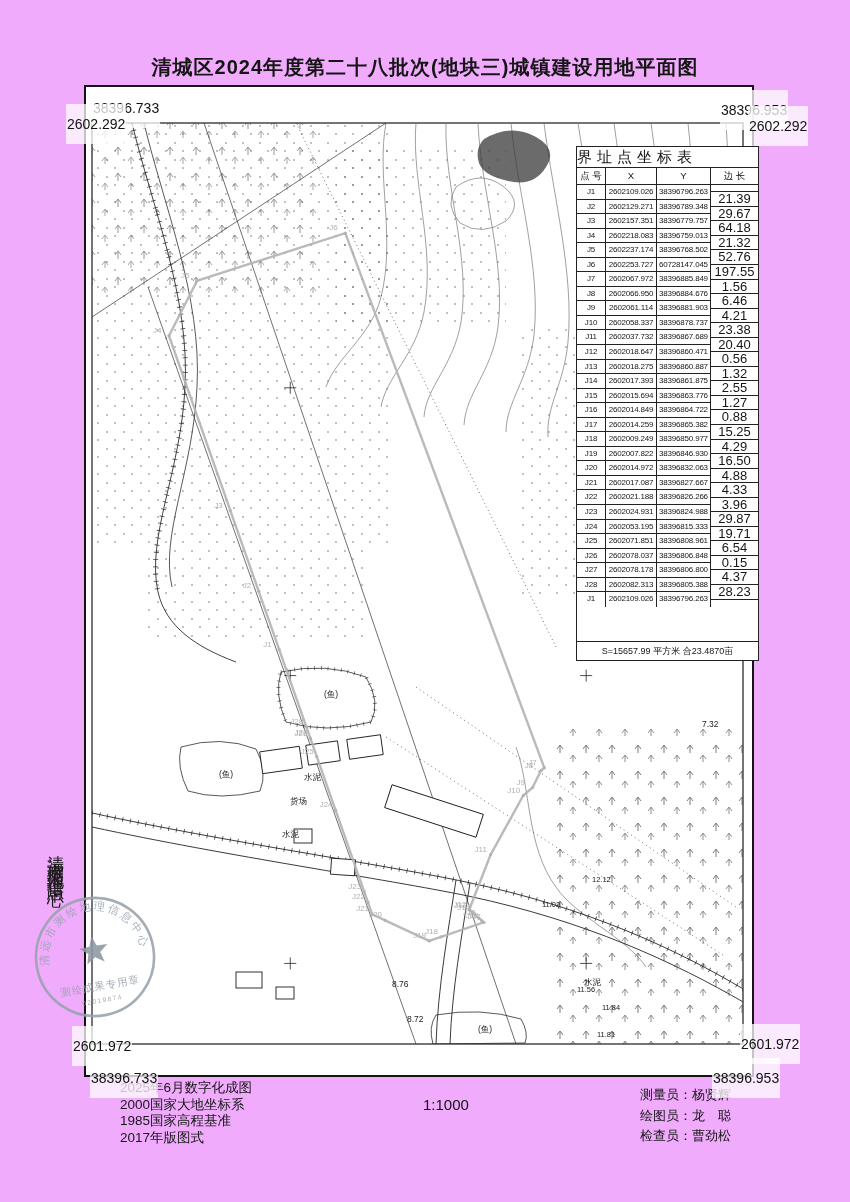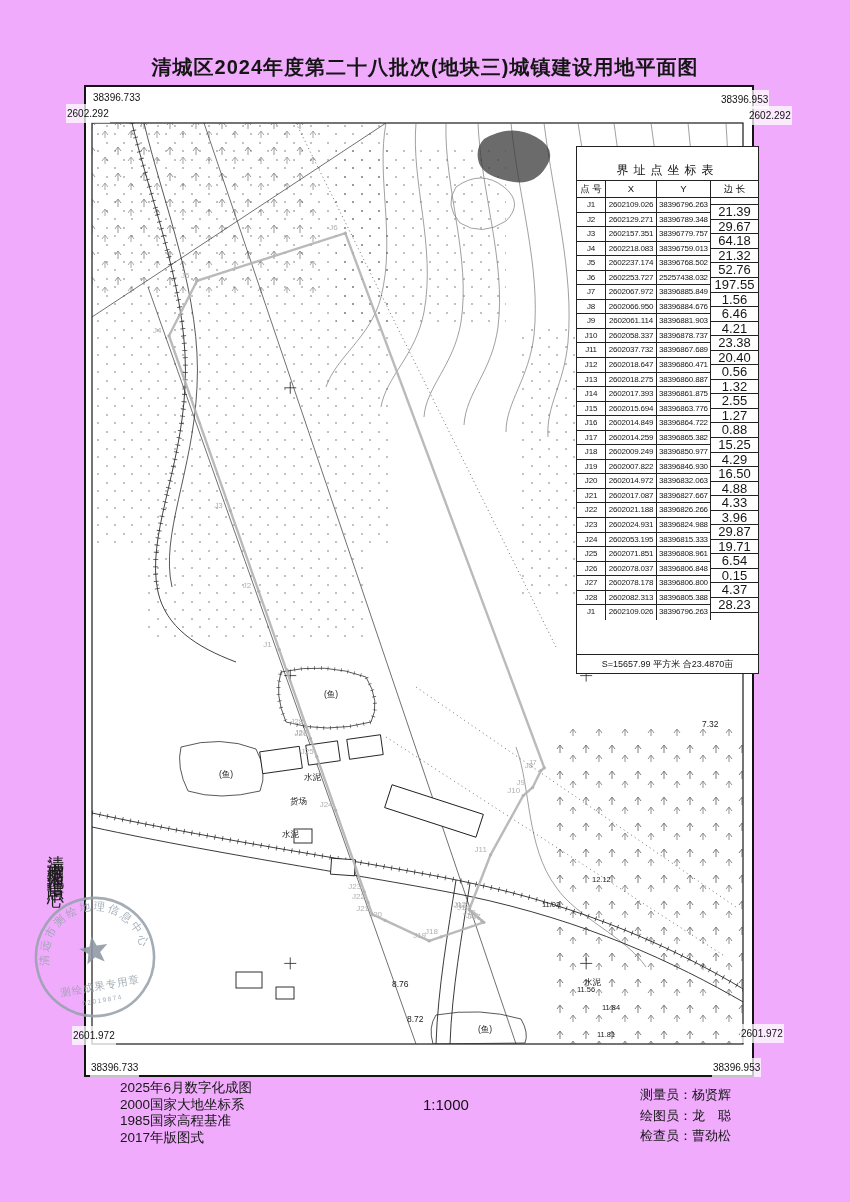--- a/index.html
+++ b/index.html
@@ -1,23 +1,23 @@
 <!DOCTYPE html>
 <html><head>
 <meta charset="utf-8">
 <style>
   html,body{margin:0;padding:0;}
   body{background:#e8e8e6;font-family:"Liberation Sans",sans-serif;}
   .page{position:relative;width:850px;height:1202px;background:#f0abfc;margin:0 auto;overflow:hidden;color:#151515;}
   .title{position:absolute;left:0;top:54px;width:100%;text-align:center;font-size:20px;font-weight:700;letter-spacing:1px;}
   .mapframe{position:absolute;left:84px;top:85px;width:670px;height:992px;border:2.5px solid #141414;background:#fff;box-sizing:border-box;}
   .mapframe svg{display:block;}
-  .corner{position:absolute;font-size:10px;color:#111;background:rgba(255,255,255,.75);padding:4px 1px;z-index:4;}
+  .corner{position:absolute;font-size:14px;color:#111;background:rgba(255,255,255,.75);padding:12px 1px;z-index:4;}
   .ctable{position:absolute;left:576px;top:146px;width:183px;background:#fff;border:1.3px solid #222;box-sizing:border-box;z-index:6;}
-  .ct-title{height:20px;line-height:20px;text-align:center;font-size:12px;letter-spacing:5px;border-bottom:1px solid #222;margin-top:13px;}
+  .ct-title{height:20px;line-height:20px;font-size:15px;letter-spacing:5px;border-bottom:1px solid #222;}
   .ct-head{display:grid;grid-template-columns:29px 51px 54px 1fr;height:16px;border-bottom:1px solid #222;}
   .ct-head div{border-right:1px solid #222;text-align:center;font-size:9.5px;line-height:15px;box-sizing:border-box;}
   .ct-head div:last-child{border-right:none;}
   .ct-body{display:flex;}
   .ct-rowswrap{width:134px;}
   .ct-row{display:grid;grid-template-columns:29px 51px 54px;height:14.55px;border-bottom:1px solid #222;box-sizing:border-box;}
   .ct-row:last-child{border-bottom:none;}
   .ct-row div{border-right:1px solid #222;box-sizing:border-box;font-size:8px;letter-spacing:-0.2px;line-height:13.5px;text-align:center;white-space:nowrap;overflow:hidden;}
   .ct-edgecol{flex:1;}
   .ce-half{height:7.28px;border-bottom:1px solid #222;box-sizing:border-box;}
@@ -247,21 +247,21 @@
             <div>38396759.013</div>
           </div>
           <div class="ct-row">
             <div>J5</div>
             <div>2602237.174</div>
             <div>38396768.502</div>
           </div>
           <div class="ct-row">
             <div>J6</div>
             <div>2602253.727</div>
-            <div>25257438.032</div>
+            <div>60728147.045</div>
           </div>
           <div class="ct-row">
             <div>J7</div>
             <div>2602067.972</div>
             <div>38396885.849</div>
           </div>
           <div class="ct-row">
             <div>J8</div>
             <div>2602066.950</div>
             <div>38396884.676</div>

